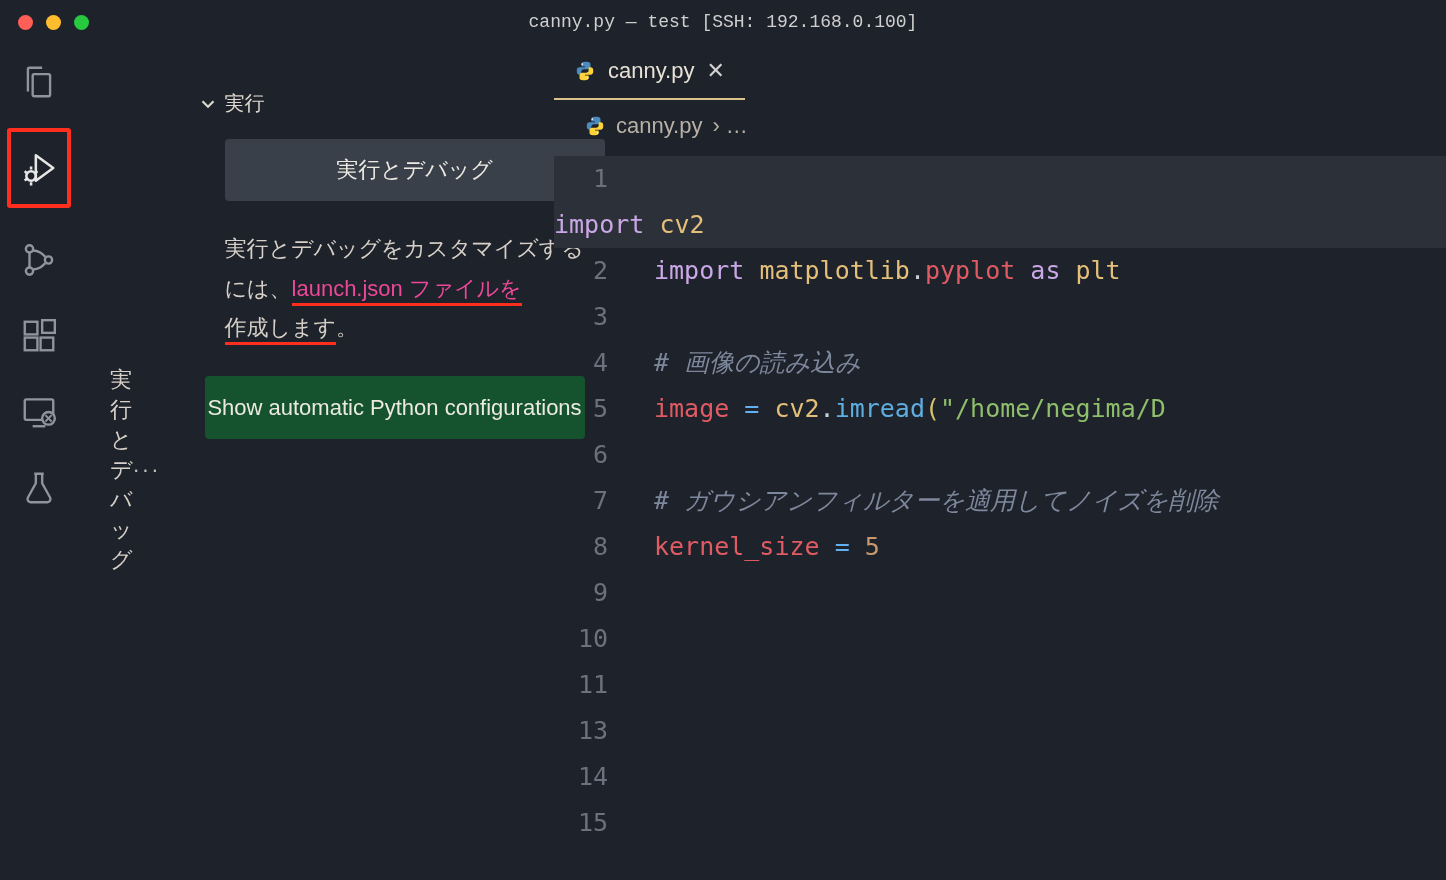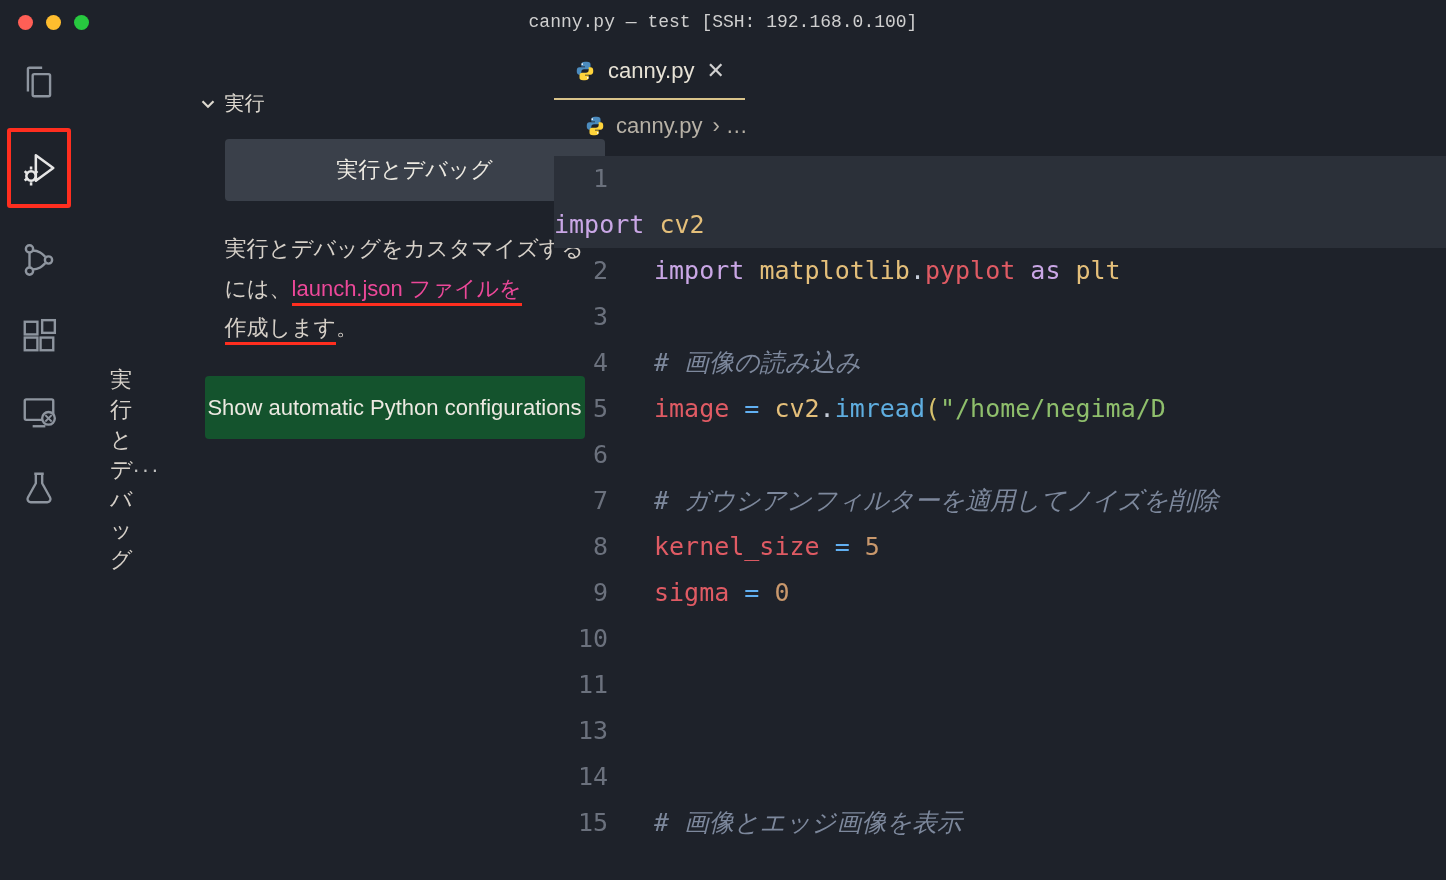--- a/index.html
+++ b/index.html
@@ -242,35 +242,33 @@
       <div class="code-line">
           <div class="gutter">7</div>
           <div class="code"><span class="cmt"># ガウシアンフィルターを適用してノイズを削除</span></div>
         </div>
       <div class="code-line">
           <div class="gutter">8</div>
           <div class="code"><span class="k-var">kernel_size</span><span class="k-op"> = </span><span class="k-num">5</span></div>
         </div>
       <div class="code-line">
           <div class="gutter">9</div>
-          <div class="code"><span class="k-var">sigma</span><span class="k-op"> = </span><span class="k-num">0</span></div>
         </div>
       <div class="code-line">
           <div class="gutter">10</div>
         </div>
       <div class="code-line">
           <div class="gutter">11</div>
           <div class="code"> </div>
         </div>
       <div class="code-line">
           <div class="gutter">13</div>
         </div>
       <div class="code-line">
           <div class="gutter">14</div>
           <div class="code"> </div>
         </div>
       <div class="code-line">
           <div class="gutter">15</div>
-          <div class="code"><span class="cmt"># 画像とエッジ画像を表示</span></div>
         </div>
     </div>
   </div>
 </div>
 
 </body></html>

